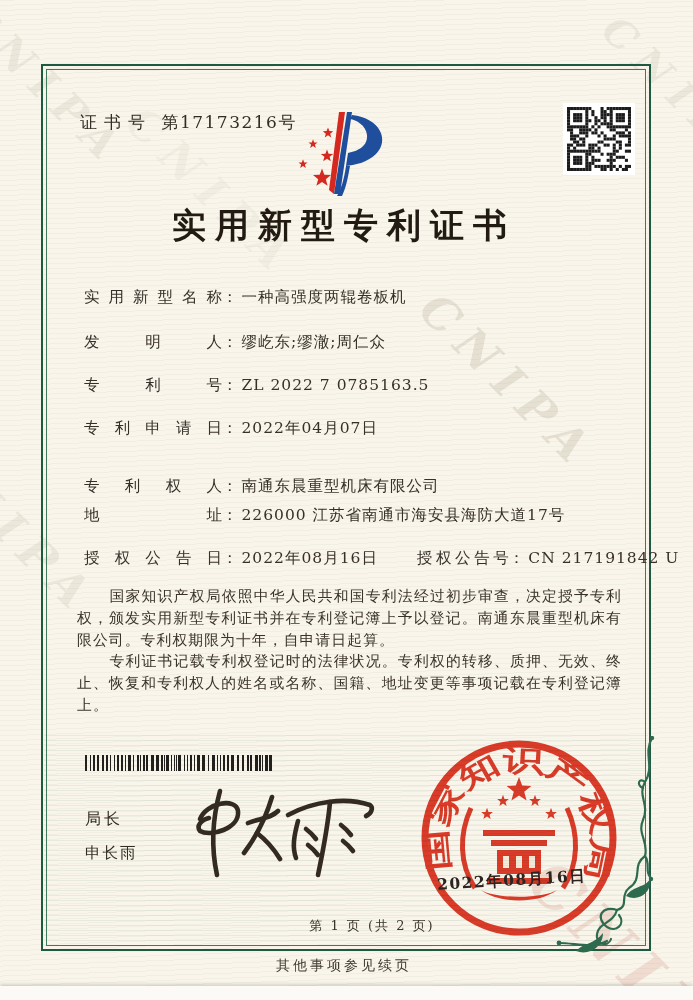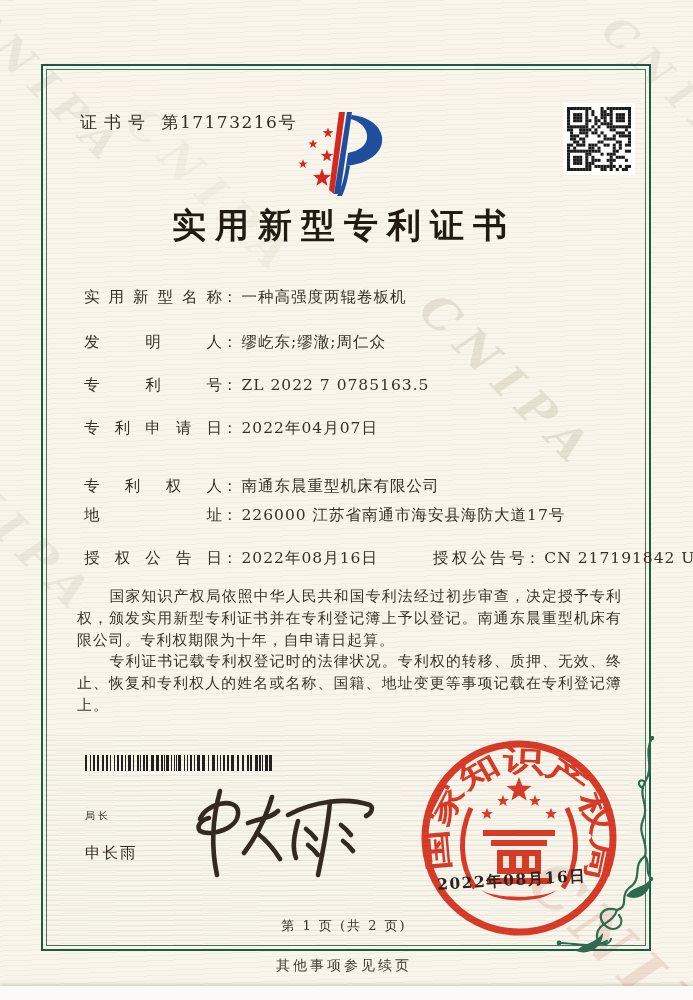--- a/index.html
+++ b/index.html
@@ -33,34 +33,34 @@
   .logo{position:absolute;left:284px;top:106px;}
   .qr{position:absolute;left:563px;top:103px;width:72px;height:72px;}
   .title{position:absolute;left:41px;top:203px;width:606px;text-align:center;
     font-size:34px;font-weight:bold;letter-spacing:9px;color:#211b13;}
   
   .row{position:absolute;left:84px;white-space:nowrap;font-size:15.5px;color:#37302a;}
   .lab{display:inline-block;width:138px;text-align:justify;text-align-last:justify;vertical-align:top;}
   .colon{margin:0 4px 0 0;}
   .val{letter-spacing:1px;}
   .grant2{margin-left:34px;}
-  .grant2 .lab2{display:inline-block;width:92px;text-align:justify;text-align-last:justify;margin-left:16px;}
+  .grant2 .lab2{display:inline-block;width:92px;text-align:justify;text-align-last:justify;}
   
   .body-text{position:absolute;left:77px;top:585px;width:545px;font-size:14.8px;line-height:21.8px;
     letter-spacing:1.1px;color:#3a332b;text-align:justify;}
   .body-text p{margin:0;text-indent:2.2em;}
   
   .barcode{position:absolute;left:85px;top:755px;}
-  .director-label{position:absolute;left:85px;top:809px;font-size:10px;letter-spacing:3px;}
+  .director-label{position:absolute;left:85px;top:809px;font-size:16px;letter-spacing:3px;}
   .director-name{position:absolute;left:85px;top:843px;font-size:15.5px;letter-spacing:2px;}
   .signature{position:absolute;left:186px;top:783px;}
   .seal{position:absolute;left:419px;top:738px;mix-blend-mode:multiply;opacity:.93;}
   .seal-date{position:absolute;left:437px;top:869px;width:190px;font-size:15.5px;font-weight:bold;
     letter-spacing:1.5px;color:#2b2420;transform:rotate(-3.5deg);white-space:nowrap;}
-  .page-info{position:absolute;left:41px;top:917px;width:606px;text-align:center;font-size:13px;letter-spacing:2px;color:#3a332b;}
+  .page-info{position:absolute;left:41px;top:917px;width:606px;text-align:center;font-size:13px;letter-spacing:2px;color:#3a332b;padding-left:28px;}
   .continuation{position:absolute;left:41px;top:957px;width:606px;text-align:center;font-size:14px;letter-spacing:3px;color:#413a30;}
   .ornament{position:absolute;left:556px;top:736px;}
 </style>
 </head>
 <body>
 
 <div id="page">
 
   <div class="waves"></div>
   <div class="waves-strong"></div>

